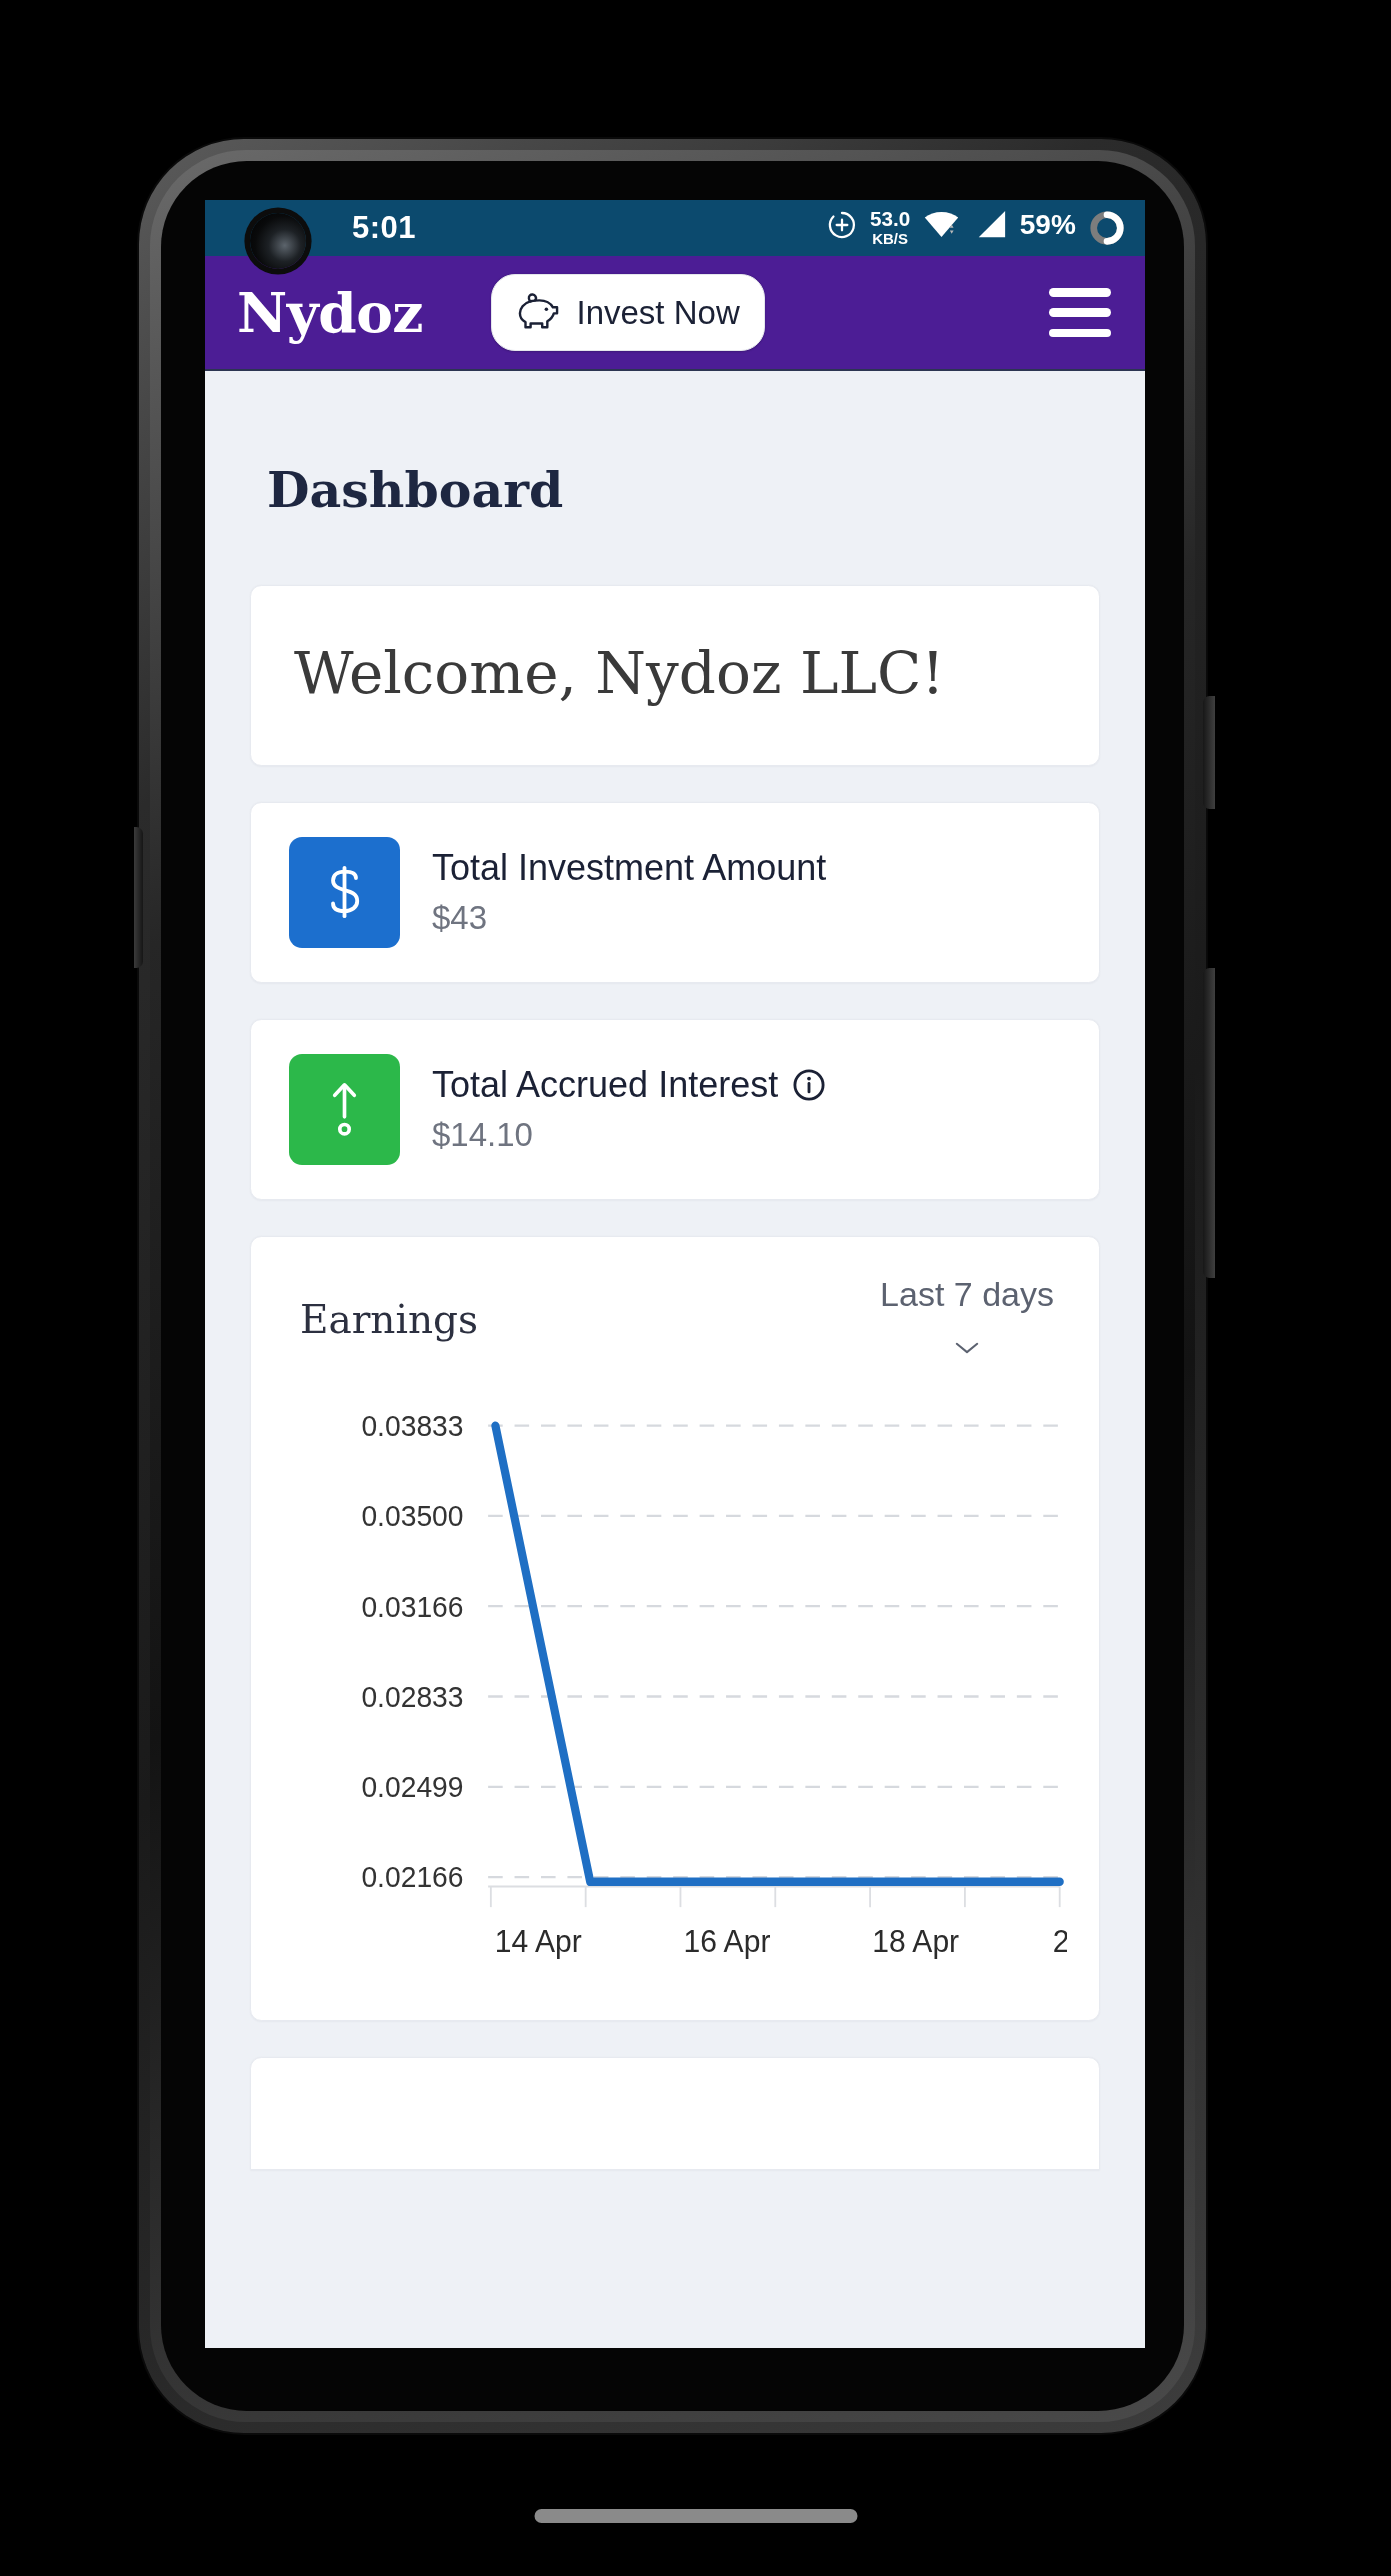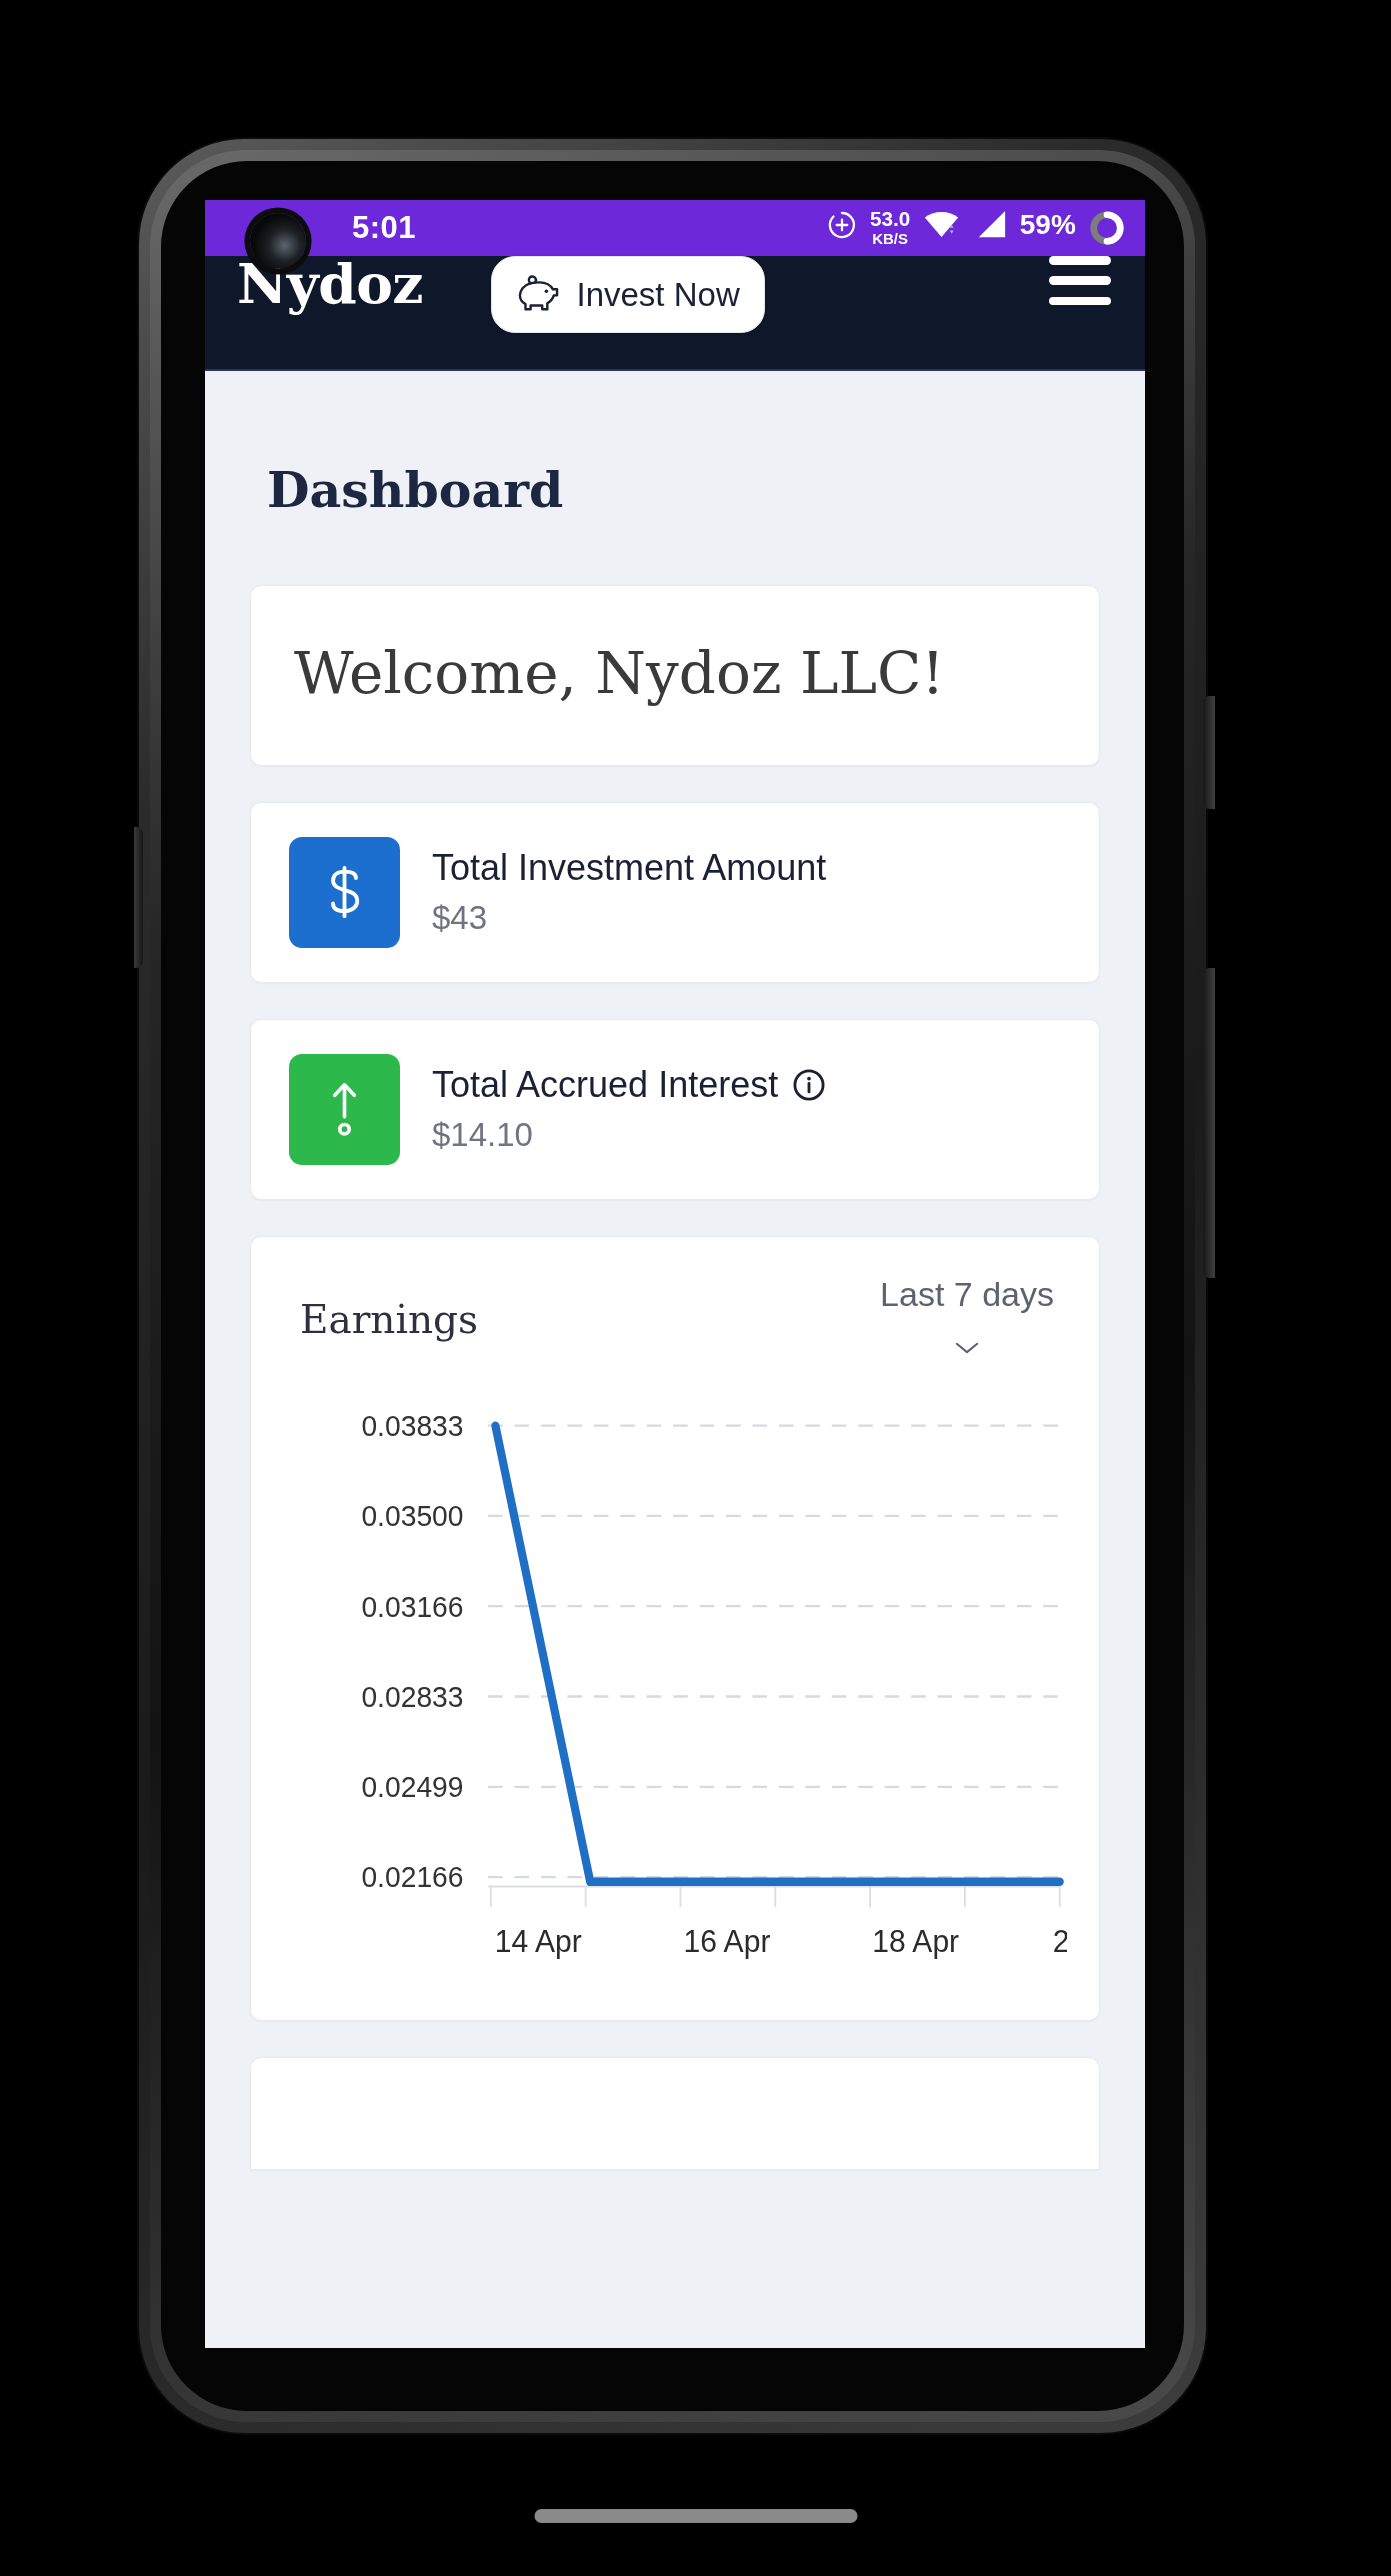--- a/index.html
+++ b/index.html
@@ -68,21 +68,21 @@
     width: 940px;
     height: 2148px;
     background: #eef1f6;
     overflow: hidden;
   }
 
   
   .statusbar {
     position: relative;
     height: 56px;
-    background: #6d28d9;
+    background: #0c4a6e;
     display: flex;
     align-items: center;
     color: #ffffff;
   }
   .sb-time {
     position: absolute;
     left: 147px;
     top: 50%;
     transform: translateY(-50%);
     font-size: 31px;
@@ -119,22 +119,23 @@
     border-radius: 50%;
     background: radial-gradient(circle at 62% 58%, #5c646c 0%, #1d2125 34%, #090a0b 62%, #000 100%);
     box-shadow: 0 0 0 5.6px #0c0c0c;
     z-index: 20;
   }
 
   
   .appbar {
     position: relative;
     height: 115px;
-    background: #0f172a;
-    display: flex;
+    background: #4c1d95;
+    display: flex;
+    align-items: center;
     padding: 0 34px 0 32px;
     border-bottom: 2.8px solid #2c3552;
   }
   .brand {
     color: #ffffff;
     font-family: "DejaVu Serif", serif;
     font-size: 55px;
     font-weight: 700;
     letter-spacing: -0.5px;
     line-height: 1;

